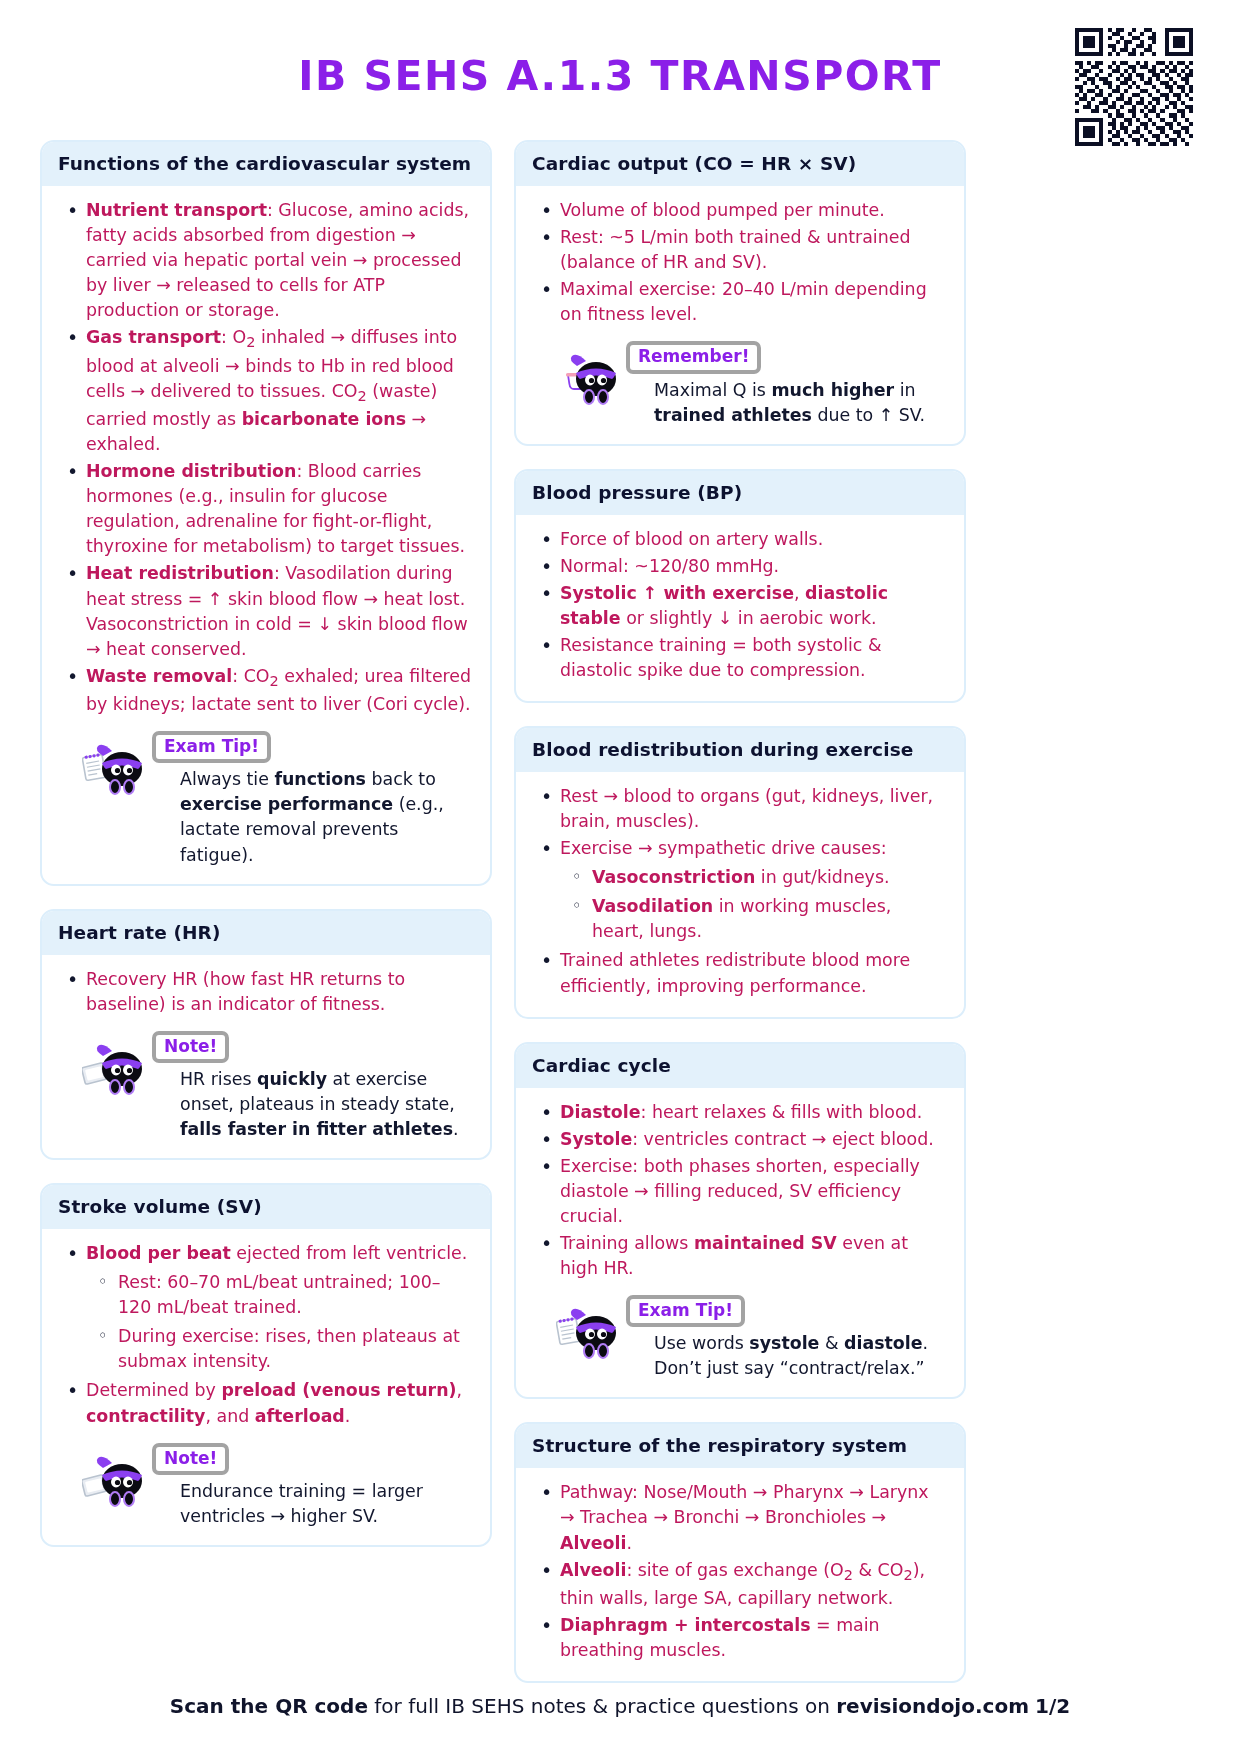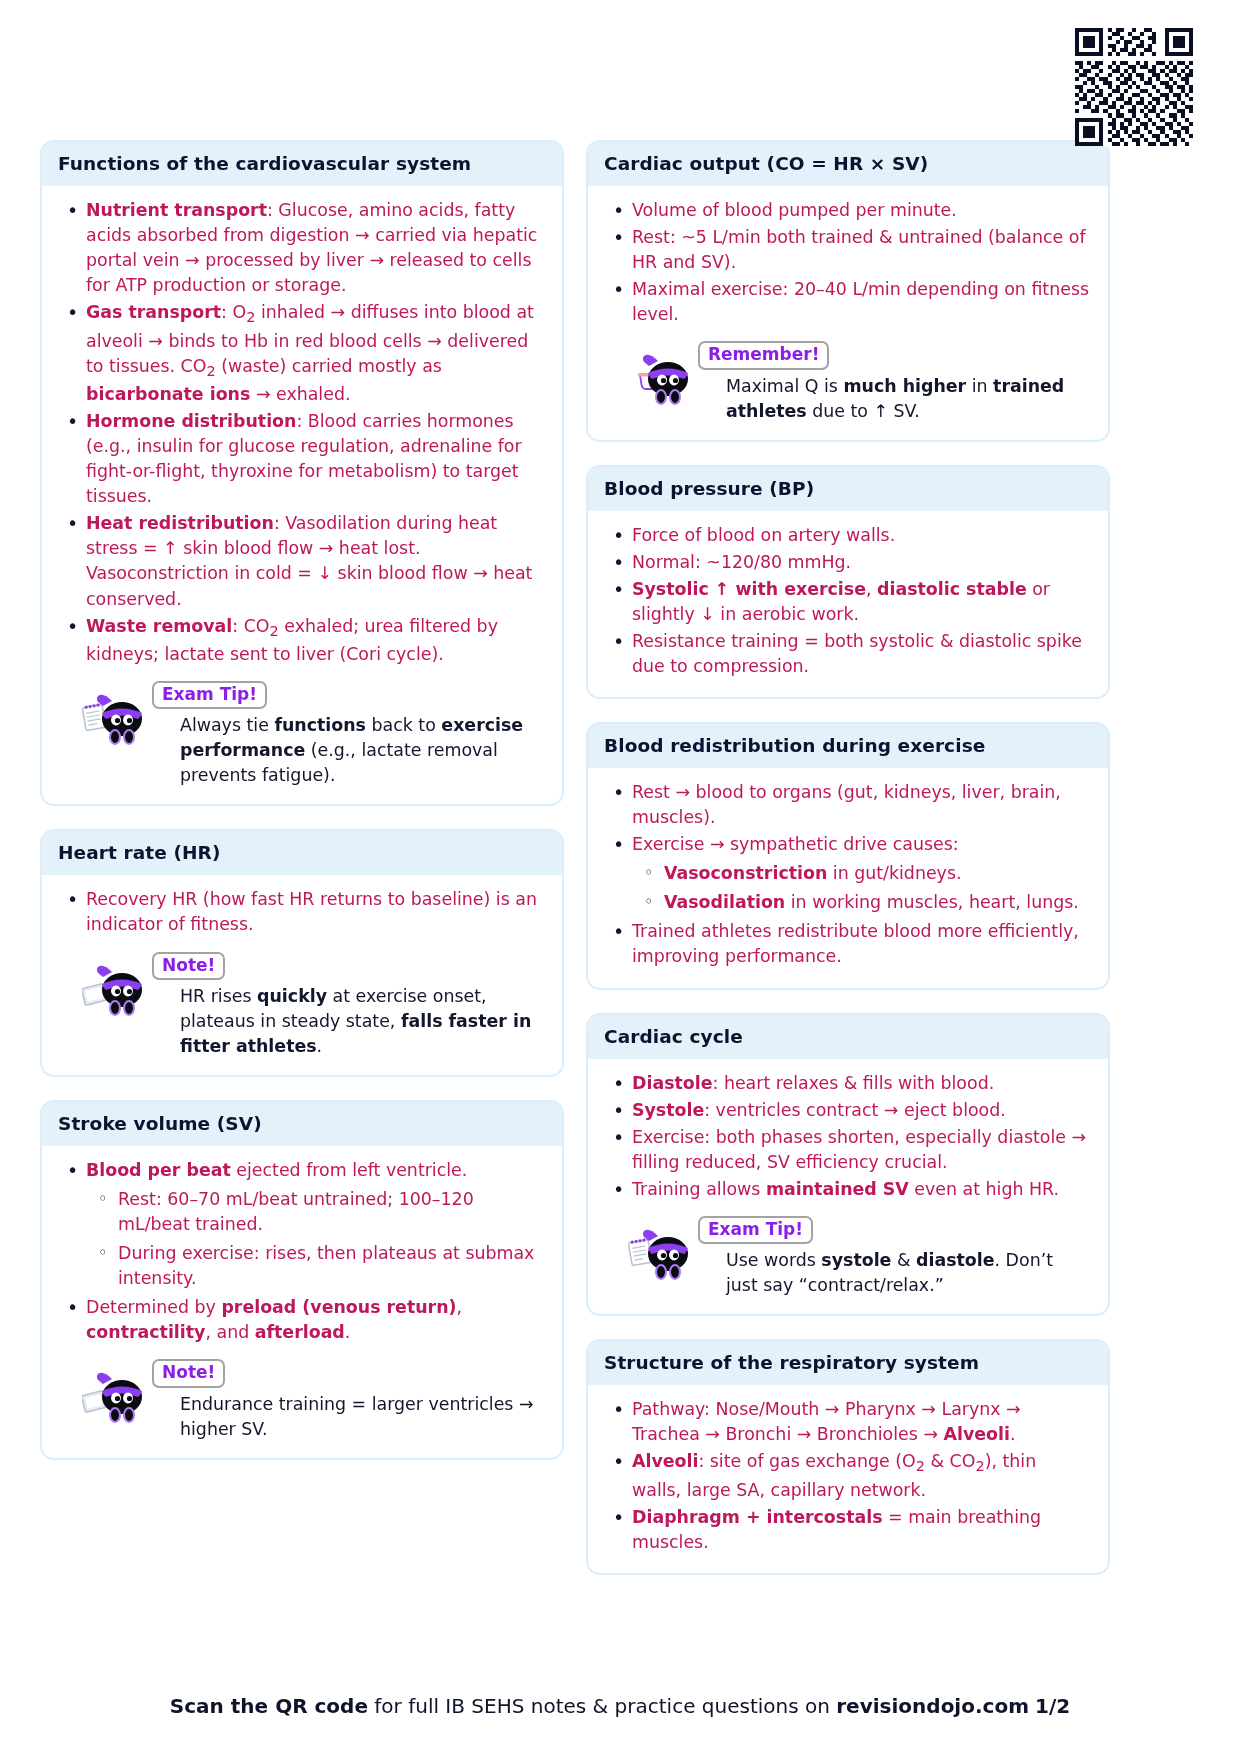--- a/index.html
+++ b/index.html
@@ -31,21 +31,21 @@
   }
   .qr svg { display:block; }
 
   
   .columns {
     display: flex;
     gap: 22px;
     padding: 0 40px;
     align-items: flex-start;
   }
-  .col { width: 524px; display: flex; flex-direction: column; gap: 23px; }
+  .col { width: 452px; display: flex; flex-direction: column; gap: 23px; }
 
   
   .card {
     background: #ffffff;
     border: 2px solid #dceefb;
     border-radius: 14px;
     overflow: hidden;
   }
   .card-header {
     background: #e3f1fb;
@@ -100,21 +100,21 @@
   }
   .tip-mascot {
     flex: 0 0 auto;
     width: 66px; height: 60px;
     position: relative;
     margin-top: 8px;
   }
   .tip-right { flex: 1 1 auto; padding-left: 4px; }
   .tip-label {
     display: inline-block;
-    border: 2px solid #a3a3a3;
+    border: 4px solid #a3a3a3;
     border-radius: 7px;
     padding: 1px 8px 2px 8px;
     font-size: 17px;
     font-weight: bold;
     color: #8b1fe8;
     line-height: 1.25;
     background: #fff;
   }
   .tip-text {
     font-size: 17.4px;
@@ -130,20 +130,21 @@
     text-align: center;
     font-size: 20px;
     color: #10142b;
   }
   .footer .pg { margin-left: 6px; font-weight: bold; }
 </style>
 </head>
 <body>
 
 <div class="header">
+  <div class="title">IB SEHS A.1.3 TRANSPORT</div>
   <div class="qr">
     <svg width="118" height="118" viewBox="0 0 29 29" shape-rendering="crispEdges" aria-hidden="true">
       <rect width="29" height="29" fill="#ffffff"></rect>
       <g fill="#0b0f24">
         <rect x="0" y="0" width="7" height="1"></rect>
           <rect x="0" y="6" width="7" height="1"></rect>
         <rect x="0" y="0" width="1" height="7"></rect>
           <rect x="6" y="0" width="1" height="7"></rect>
         <rect x="2" y="2" width="3" height="3"></rect>
         <rect x="22" y="0" width="7" height="1"></rect>

